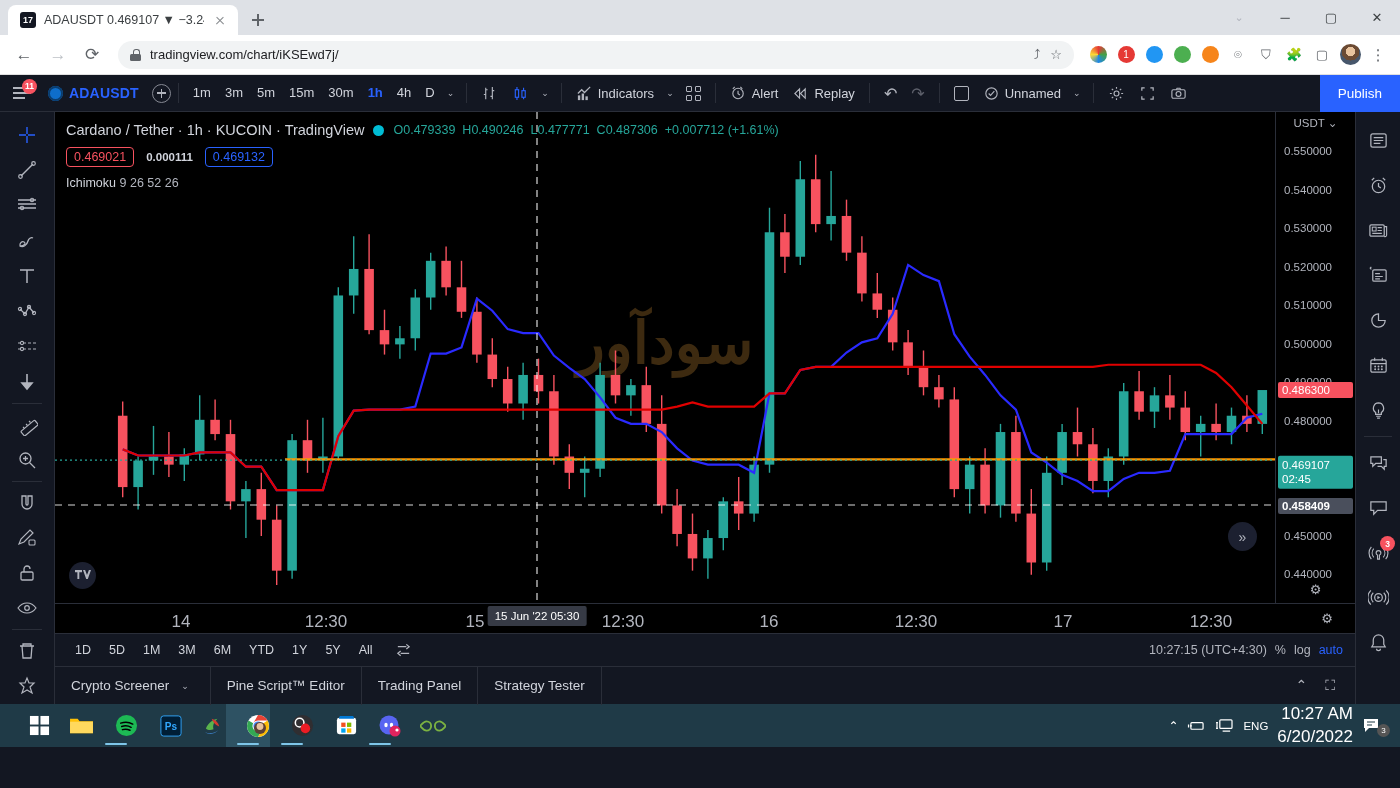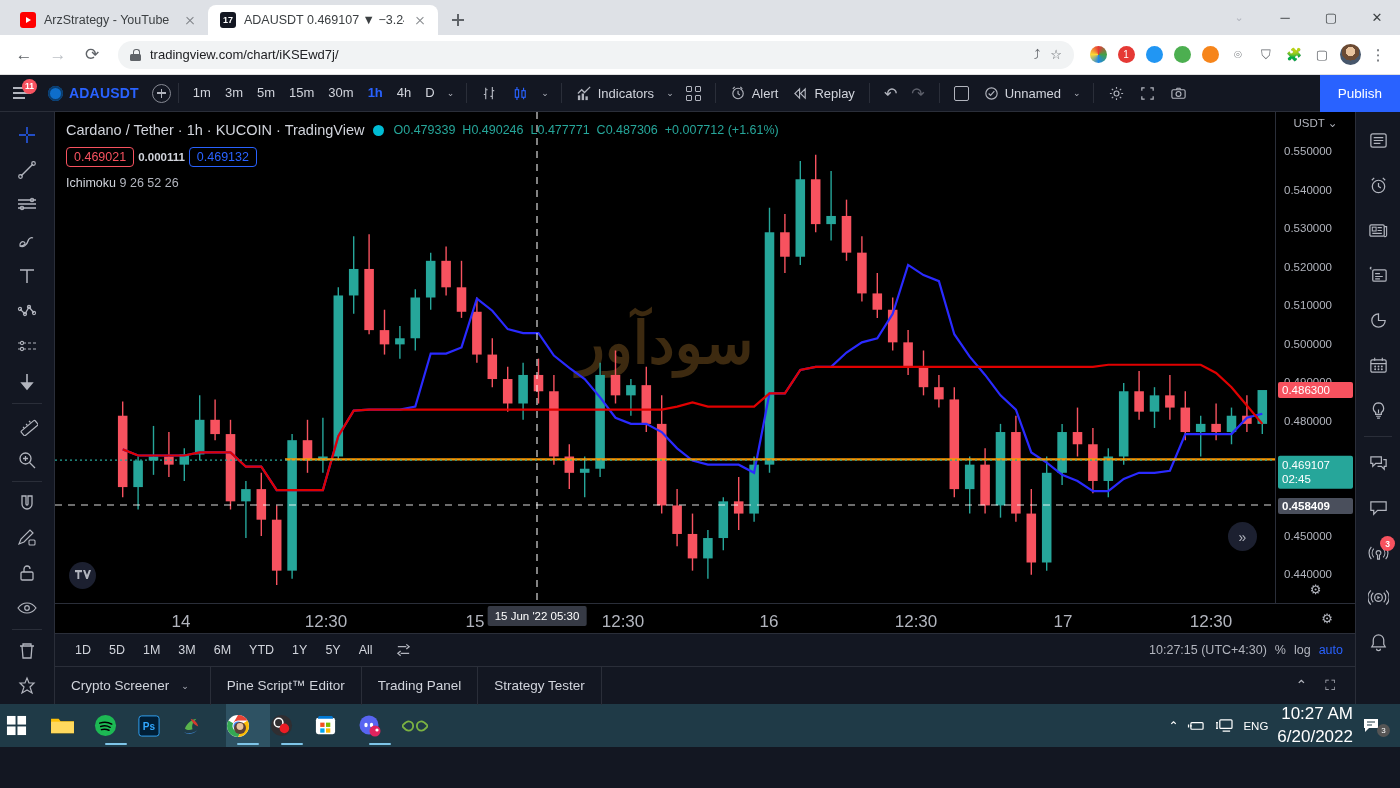--- a/index.html
+++ b/index.html
@@ -85,21 +85,21 @@
   .ps-tag { position:absolute; left:2px; right:2px; transform:translateY(-50%); border-radius:2px; padding:2px 4px; font-size:11.5px; color:#fff; }
   .ps-gear { position:absolute; bottom:6px; left:50%; transform:translateX(-50%); color:#b2b5be; font-size:13px; }
 
   
   .legend { position:absolute; left:11px; top:10px; z-index:6; }
   .lg1 { font-size:14.5px; color:#d1d4dc; display:flex; align-items:center; gap:9px; white-space:nowrap; }
   .lg-title { font-weight:500; }
   .lg-dot { width:11px; height:11px; border-radius:50%; background:#00bcd4; }
   .ohlc { font-size:12.5px; color:#26a69a; display:flex; gap:7px; }
   .ohlc .k { color:#26a69a; }
-  .lg2 { margin-top:9px; display:flex; align-items:center; gap:4px; font-size:12.5px; }
+  .lg2 { margin-top:9px; display:flex; align-items:center; gap:12px; font-size:12.5px; }
   .pill { border-radius:4px; padding:2px 7px; font-weight:500; }
   .pill.red { border:1px solid #f7525f; color:#f7525f; }
   .pill.blue { border:1px solid #2962ff; color:#2962ff; }
   .plain-val { color:#d1d4dc; font-weight:bold; font-size:11.5px; }
   .lg3 { margin-top:9px; font-size:12.5px; color:#b2b5be; }
   .lg3 b { color:#d1d4dc; font-weight:500; }
 
   .watermark { position:absolute; left:50%; top:47%; transform:translate(-50%,-50%);
     font-size:58px; font-weight:bold; color:#3d2a10; z-index:1; white-space:nowrap; direction:rtl; }
   .tv-logo { position:absolute; left:14px; bottom:14px; width:27px; height:27px; border-radius:50%;
@@ -127,39 +127,34 @@
   .bt-right { margin-left:auto; display:flex; gap:6px; padding-right:14px; color:#b2b5be; }
 
   .right-tools { width:45px; background:#131722; border-left:1px solid #2a2e39; display:flex; flex-direction:column; align-items:center; padding-top:6px; }
   .rt { width:40px; height:45px; display:flex; align-items:center; justify-content:center; color:#b2b5be; position:relative; }
   .rt-sep { width:28px; height:1px; background:#2a2e39; margin:3px 0; }
   .rt-badge { position:absolute; top:6px; right:3px; background:#f7525f; color:#fff; font-size:8.5px; font-weight:bold;
     width:15px; height:15px; border-radius:50%; display:flex; align-items:center; justify-content:center; }
 
   
   .taskbar { height:43px; background:#1f3a47; display:flex; align-items:center; padding:0 6px; }
-  .tb-ico { width:44px; height:43px; display:flex; align-items:center; justify-content:flex-start; position:relative; }
+  .tb-ico { width:44px; height:43px; display:flex; align-items:center; justify-content:flex-end; position:relative; }
   .tb-ico.run::after { content:""; position:absolute; bottom:2px; left:11px; width:22px; height:2.5px; background:#7ec5e8; border-radius:2px; }
   .tb-ico.act { background:#2e5263; }
   .tb-right { margin-left:auto; display:flex; align-items:center; gap:9px; padding-right:8px; color:#fff; font-size:11.5px; }
   .clock { text-align:right; line-height:1.35; font-size:17px; }
   .tb-notif { position:relative; width:24px; }
   .tb-nbadge { position:absolute; right:-4px; bottom:-3px; background:#555; color:#fff; font-size:8px;
     width:13px; height:13px; border-radius:50%; display:flex; align-items:center; justify-content:center; }
   svg { display:block; }
 </style>
 </head>
 <body>
 
 <div class="browser-tabbar">
-  <div class="tab inactive">
-    <span class="tab-fav fav-yt"></span>
-    <span class="tab-title">ArzStrategy - YouTube</span>
-    <span class="tab-close"></span>
-  </div>
   <div class="tab active">
     <span class="tab-fav fav-tv">17</span>
     <span class="tab-title">ADAUSDT 0.469107 ▼ −3.24% U</span>
     <span class="tab-close"></span>
   </div>
   <div class="newtab"></div>
   <div class="win-ctrls">
     <div class="win-btn chev">⌄</div>
     <div class="win-btn">─</div>
     <div class="win-btn">▢</div>

